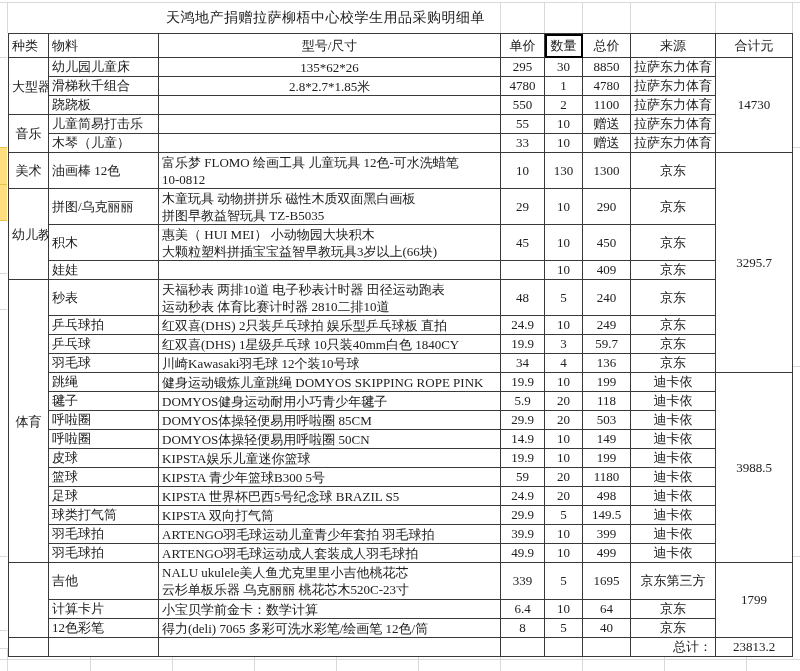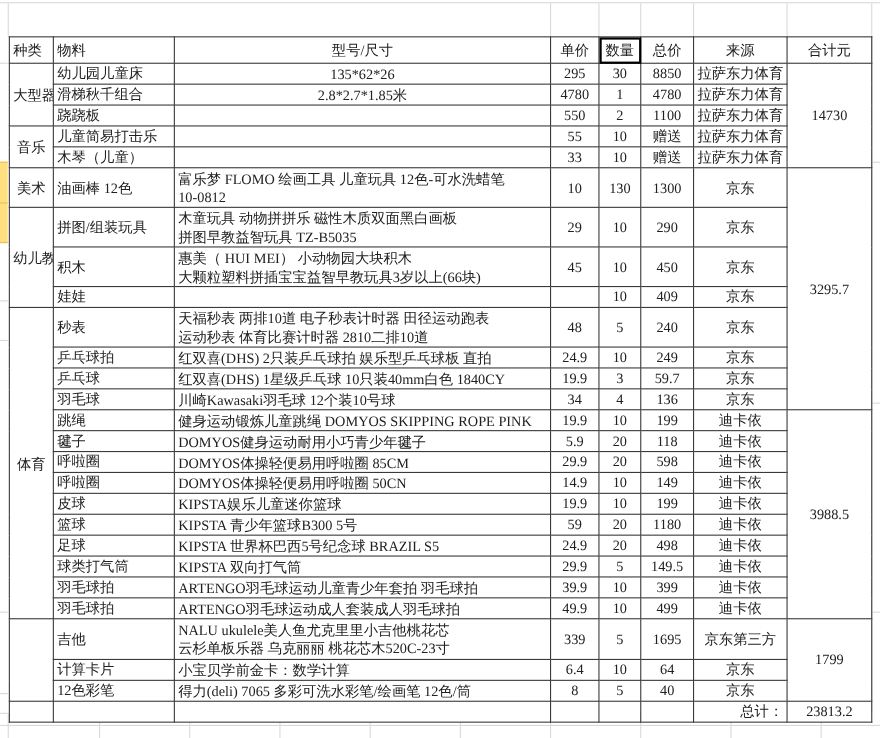--- a/index.html
+++ b/index.html
@@ -88,20 +88,23 @@
     <div class="gridline" style="left:172px;top:648px;width:1px;height:23px;"></div>
     <div class="gridline" style="left:254px;top:648px;width:1px;height:23px;"></div>
     <div class="gridline" style="left:336px;top:648px;width:1px;height:23px;"></div>
     <div class="gridline" style="left:418px;top:648px;width:1px;height:23px;"></div>
     <div class="gridline" style="left:500px;top:648px;width:1px;height:23px;"></div>
     <div class="gridline" style="left:582px;top:648px;width:1px;height:23px;"></div>
     <div class="gridline" style="left:664px;top:648px;width:1px;height:23px;"></div>
     <div class="gridline" style="left:746px;top:648px;width:1px;height:23px;"></div>
   </div>
 
+  <div class="titlebar">
+    <div class="t">天鸿地产捐赠拉萨柳梧中心校学生用品采购明细单</div>
+  </div>
 
   <table class="sheet">
     <colgroup>
       <col style="width:40px">
         <col style="width:110px">
         <col style="width:342px">
       <col style="width:44px">
         <col style="width:38px">
         <col style="width:48px">
       <col style="width:85px">
@@ -175,21 +178,21 @@
             <div class="ln">10-0812</div>
           </td>
           <td class="num">10</td>
           <td class="num">130</td>
           <td class="num">1300</td>
           <td class="src">京东</td>
           <td class="sub" rowspan="8">3295.7</td>
         </tr>
         <tr style="height: 36px;">
           <td class="cat" rowspan="3">幼儿教育</td>
-          <td class="item">拼图/组装玩具</td>
+          <td class="item">拼图/乌克丽丽</td>
           <td class="model">
             <div class="ln">木童玩具 动物拼拼乐 磁性木质双面黑白画板</div>
             <div class="ln">拼图早教益智玩具 TZ-B5035</div>
           </td>
           <td class="num">29</td>
           <td class="num">10</td>
           <td class="num">290</td>
           <td class="src">京东</td>
         </tr>
         <tr style="height: 36px;">
@@ -274,21 +277,21 @@
           <td class="num">118</td>
           <td class="src">迪卡依</td>
         </tr>
         <tr style="height: 19px;">
           <td class="item">呼啦圈</td>
           <td class="model">
             <div class="ln">DOMYOS体操轻便易用呼啦圈  85CM</div>
           </td>
           <td class="num">29.9</td>
           <td class="num">20</td>
-          <td class="num">598</td>
+          <td class="num">503</td>
           <td class="src">迪卡依</td>
         </tr>
         <tr style="height: 19px;">
           <td class="item">呼啦圈</td>
           <td class="model">
             <div class="ln">DOMYOS体操轻便易用呼啦圈 50CN</div>
           </td>
           <td class="num">14.9</td>
           <td class="num">10</td>
           <td class="num">149</td>

